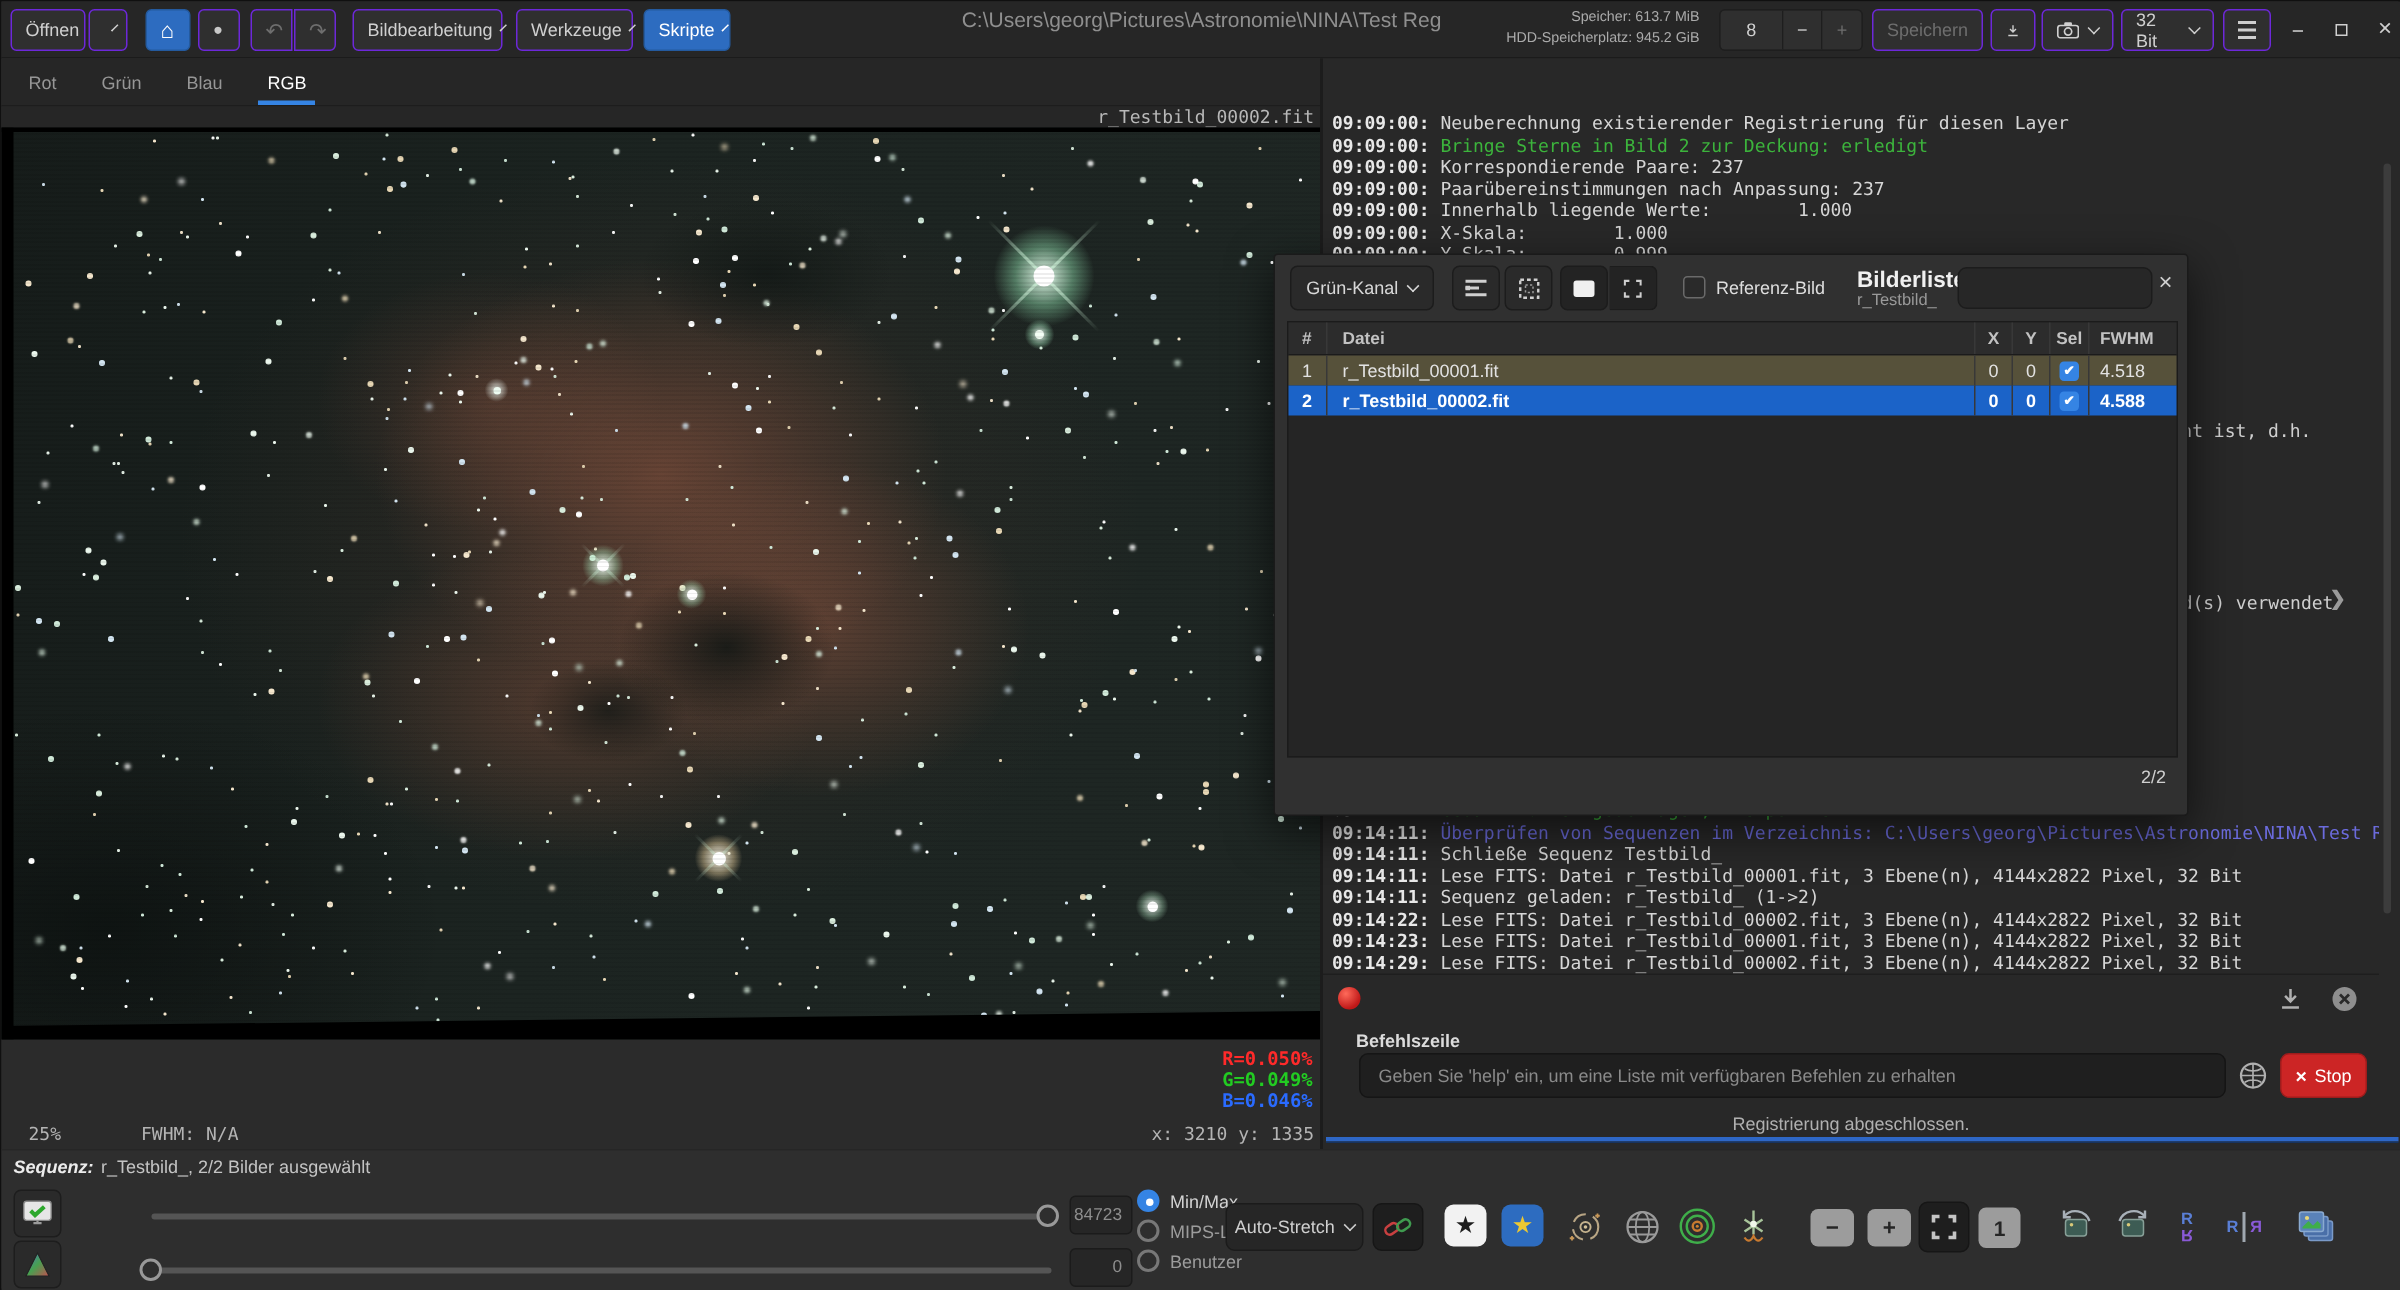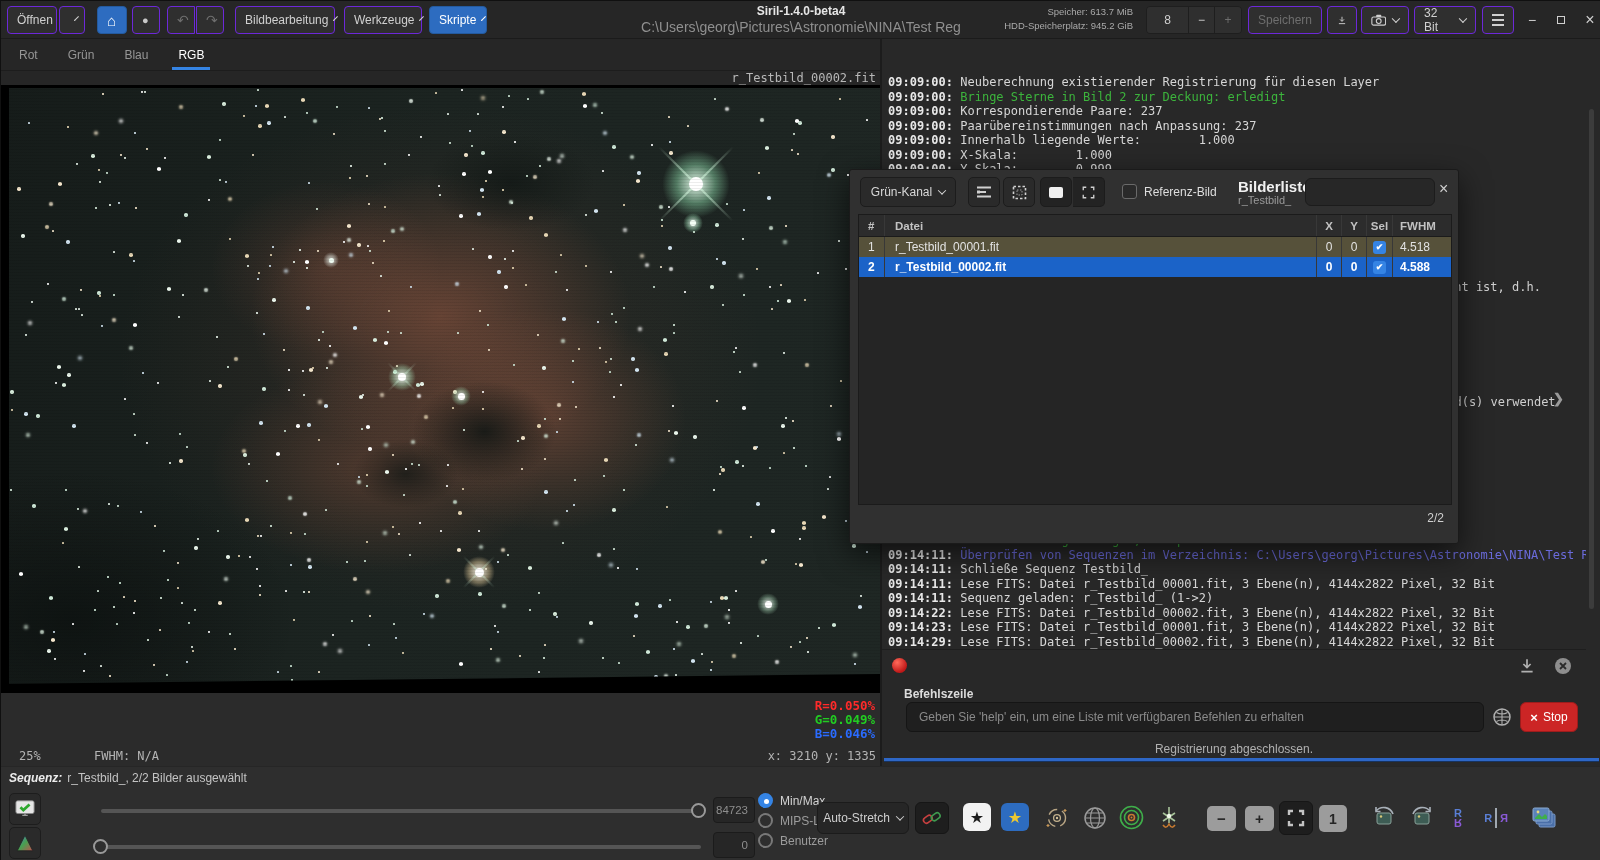--- a/index.html
+++ b/index.html
@@ -182,21 +182,20 @@
     <div class="tbtn" style="left:343px;width:78px;">
         <span>Werkzeuge</span>
         <span class="chev"></span>
       </div>
     <div class="tbtn blue" style="left:428px;width:58px;">
         <span>Skripte</span>
         <span class="chev"></span>
       </div>
 
     <div class="title-block">
-      <div class="t1">Siril-1.4.0-beta4</div>
       <div class="t2">C:\Users\georg\Pictures\Astronomie\NINA\Test Reg</div>
     </div>
 
     <div class="memtext">
       <div>Speicher: 613.7 MiB</div>
       <div>HDD-Speicherplatz: 945.2 GiB</div>
     </div>
 
     <div class="spingroup">
       <div class="cell val">8</div>

